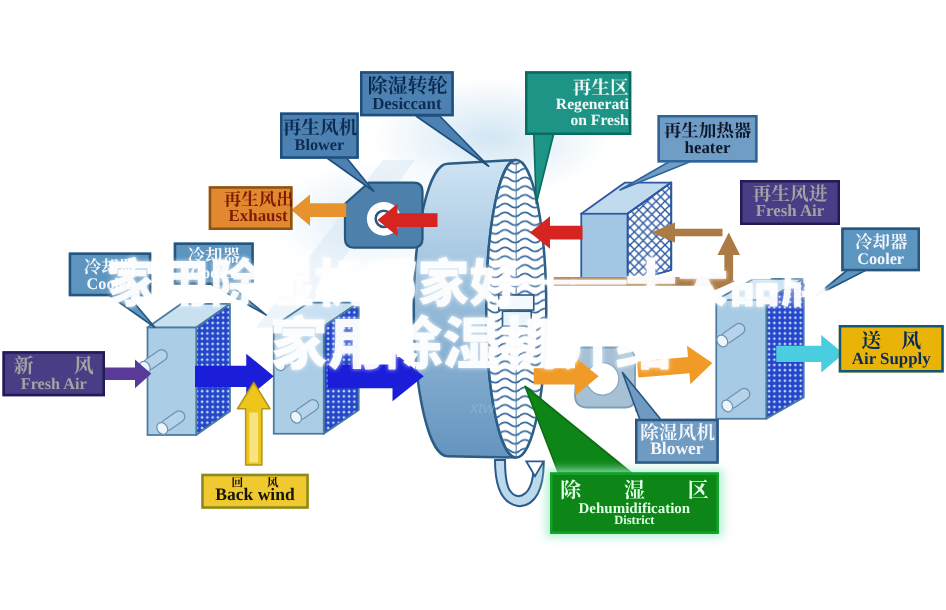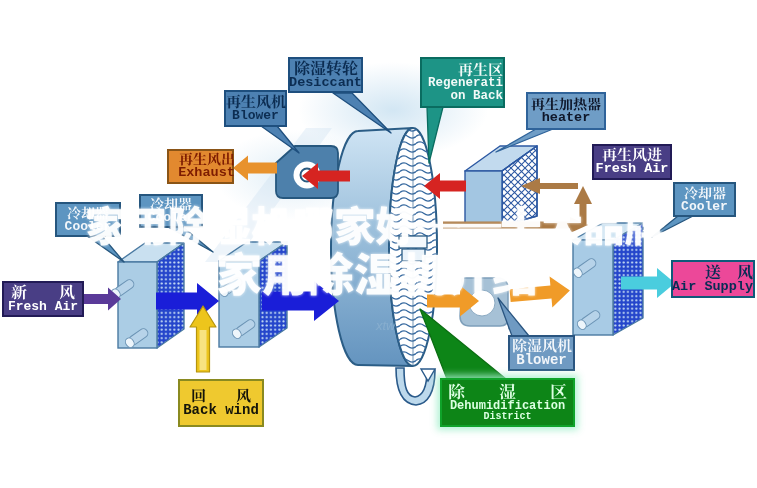--- a/index.html
+++ b/index.html
@@ -3,31 +3,31 @@
 <meta charset="utf-8">
 <style>
 html,body{margin:0;padding:0;background:#fff;}
 #stage{position:relative;width:757px;height:488px;overflow:hidden;background:#ffffff;
   font-family:"Liberation Sans","DejaVu Sans",sans-serif;}
 #art{position:absolute;left:0;top:0;}
 svg[data-zh]{display:block;}
 svg[data-zh] path{fill:currentColor;}
 .lbl{position:absolute;box-sizing:border-box;display:flex;flex-direction:column;
   align-items:center;justify-content:center;border:2px solid #000;line-height:1.04;z-index:5;}
-.lbl .en{font-family:Liberation Mono, monospace;font-weight:bold;white-space:nowrap;}
+.lbl .en{font-family:Liberation Serif, serif;font-weight:bold;white-space:nowrap;}
 .c-blue{background:#4d81b2;border-color:#1e4f7e;color:#0c2d52;}
 .c-teal{background:#1d9486;border-color:#0a6c60;color:#f2faf8;align-items:flex-end;}
 .c-heater{background:#6f9dc6;border-color:#2f639a;color:#0f172a;}
 .c-orange{background:#e2892f;border-color:#8a5416;color:#7d1c02;padding-left:12px;}
-.c-indigo{background:#493e85;border-color:#221b56;color:#ffffff;}
+.c-indigo{background:#493e85;border-color:#221b56;color:#a3a3a3;}
 .c-steel{background:#5d95c1;border-color:#26567e;color:#f2f6fa;}
 .c-yellow{background:#efc92f;border-color:#8a8a20;color:#15150a;}
 .c-dfan{background:#6f9ac2;border-color:#2a5580;color:#f2f6fa;}
 .c-green{background:#0d8517;border-color:#0fa32a;color:#dcffe2;box-shadow:0 0 7px 3px rgba(165,240,205,0.85);}
-.c-cyan{background:#ec4899;border-color:#0f5a7a;color:#082c55;align-items:flex-end;}
+.c-cyan{background:#eab308;border-color:#0f5a7a;color:#082c55;}
 #title{position:absolute;left:0;top:0;width:757px;z-index:9;color:#ffffff;opacity:0.97;}
 #title svg{position:absolute;filter:drop-shadow(0 0 1.5px rgba(255,255,255,0.85));}
 </style>
 </head>
 <body>
 
 <div id="stage">
 <svg id="art" width="757" height="488" viewBox="0 0 757 488">
 <defs>
 <linearGradient id="wbody" x1="0" y1="0" x2="0" y2="1">
@@ -173,21 +173,21 @@
     </div>
 <div class="lbl c-teal" style="left:420px;top:57px;width:85px;height:51px">
       <svg data-zh="labels.regen_area.zh" viewBox="0 0 600 200" style="width: 45px; height: 15px;">
         <g transform="translate(0,176) scale(1,-1)">
           <path d="M144 119H141L153 132L177 114Q176 112 173 111Q171 110 168 109V11Q168 3 165 -3Q163 -9 157 -12Q150 -16 136 -17Q135 -11 134 -7Q133 -3 131 0Q128 3 124 5Q119 7 111 8V11Q111 11 115 11Q118 10 123 10Q128 10 133 9Q137 9 139 9Q142 9 143 10Q144 11 144 14ZM31 119V129L57 119H55V-10Q55 -11 52 -13Q50 -15 46 -16Q41 -18 35 -18H31ZM5 46H167L178 61Q178 61 181 58Q184 55 189 51Q193 47 196 44Q196 40 191 40H7ZM46 83H153V78H46ZM46 119H153V114H46ZM86 149H110V44H86ZM12 151H151L164 168Q164 168 167 166Q169 164 173 161Q177 158 181 155Q185 152 189 149Q189 147 187 146Q186 145 183 145H14Z" transform="translate(0,0)"></path>
           <path d="M6 -2H153L168 16Q168 16 170 14Q173 12 177 9Q181 6 186 2Q190 -1 194 -5Q193 -8 188 -8H8ZM30 64H137L151 81Q151 81 154 79Q156 77 160 74Q164 71 169 68Q173 64 177 61Q176 58 171 58H32ZM42 120H144L158 138Q158 138 160 136Q163 134 166 131Q170 128 175 125Q179 121 183 118Q182 115 177 115H39ZM86 169 119 166Q119 164 118 162Q116 161 112 160V-5H86ZM41 163 75 153Q75 151 73 150Q71 149 67 149Q57 121 41 100Q26 80 7 66L4 68Q12 79 19 94Q26 110 32 127Q38 145 41 163Z" transform="translate(200,0)"></path>
           <path d="M19 162 45 152H42V140Q42 140 37 140Q31 140 19 140V152ZM36 146 42 143V-6H44L37 -18L13 -4Q14 -1 17 1Q20 4 23 5L19 -3V146ZM170 18Q170 18 172 16Q175 14 179 11Q182 8 186 4Q191 1 194 -3Q193 -6 188 -6H33V0H156ZM164 168Q164 168 167 166Q169 165 172 162Q175 159 179 156Q183 152 186 150Q185 146 180 146H33V152H153ZM62 122Q87 111 105 100Q123 89 135 78Q146 67 152 58Q158 49 159 41Q161 34 159 30Q156 25 151 24Q147 24 140 28Q135 36 128 46Q121 56 112 66Q104 76 95 85Q86 95 77 104Q68 113 59 120ZM165 123Q165 121 162 120Q160 119 157 120Q144 94 129 75Q113 56 94 42Q75 28 54 18L52 21Q68 33 84 51Q100 69 113 91Q126 113 134 137Z" transform="translate(400,0)"></path>
         </g>
       </svg>
       <div class="en" style="font-size:12.5px">Regenerati</div>
-      <div class="en" style="font-size:12.5px">on Back</div>
+      <div class="en" style="font-size:12.5px">on Fresh</div>
     </div>
 <div class="lbl c-heater" style="left:526px;top:92px;width:80px;height:38px">
       <svg data-zh="labels.heater.zh" viewBox="0 0 1000 200" style="width: 70px; height: 14px;">
         <g transform="translate(0,176) scale(1,-1)">
           <path d="M144 119H141L153 132L177 114Q176 112 173 111Q171 110 168 109V11Q168 3 165 -3Q163 -9 157 -12Q150 -16 136 -17Q135 -11 134 -7Q133 -3 131 0Q128 3 124 5Q119 7 111 8V11Q111 11 115 11Q118 10 123 10Q128 10 133 9Q137 9 139 9Q142 9 143 10Q144 11 144 14ZM31 119V129L57 119H55V-10Q55 -11 52 -13Q50 -15 46 -16Q41 -18 35 -18H31ZM5 46H167L178 61Q178 61 181 58Q184 55 189 51Q193 47 196 44Q196 40 191 40H7ZM46 83H153V78H46ZM46 119H153V114H46ZM86 149H110V44H86ZM12 151H151L164 168Q164 168 167 166Q169 164 173 161Q177 158 181 155Q185 152 189 149Q189 147 187 146Q186 145 183 145H14Z" transform="translate(0,0)"></path>
           <path d="M6 -2H153L168 16Q168 16 170 14Q173 12 177 9Q181 6 186 2Q190 -1 194 -5Q193 -8 188 -8H8ZM30 64H137L151 81Q151 81 154 79Q156 77 160 74Q164 71 169 68Q173 64 177 61Q176 58 171 58H32ZM42 120H144L158 138Q158 138 160 136Q163 134 166 131Q170 128 175 125Q179 121 183 118Q182 115 177 115H39ZM86 169 119 166Q119 164 118 162Q116 161 112 160V-5H86ZM41 163 75 153Q75 151 73 150Q71 149 67 149Q57 121 41 100Q26 80 7 66L4 68Q12 79 19 94Q26 110 32 127Q38 145 41 163Z" transform="translate(200,0)"></path>
           <path d="M124 16H172V10H124ZM161 136H159L170 149L193 130Q192 129 190 128Q188 127 185 126V-2Q184 -3 181 -5Q178 -7 174 -8Q169 -10 165 -10H161ZM8 126H85V120H10ZM35 168 66 165Q66 163 64 162Q63 160 59 160Q59 142 58 122Q57 103 55 85Q53 66 47 48Q42 30 32 13Q22 -3 6 -18L3 -15Q16 5 23 28Q30 50 32 74Q35 97 35 121Q35 145 35 168ZM77 126H75L87 138L108 120Q106 117 99 116Q99 86 98 65Q97 44 95 30Q94 16 91 8Q88 0 84 -5Q79 -10 72 -12Q66 -15 58 -15Q58 -9 57 -5Q56 0 55 2Q52 5 48 7Q44 9 38 10L39 13Q42 12 46 12Q50 12 54 11Q57 11 59 11Q62 11 63 12Q65 13 66 14Q70 17 72 30Q74 43 75 67Q76 90 77 126ZM114 136V146L137 136H174V130H136V-5Q136 -7 134 -9Q131 -11 127 -12Q122 -14 117 -14H114Z" transform="translate(400,0)"></path>
           <path d="M149 35Q165 30 174 24Q184 17 188 10Q192 4 192 -2Q192 -9 189 -12Q186 -16 181 -17Q176 -17 171 -13Q169 -5 166 3Q162 12 157 20Q152 27 148 33ZM106 33Q120 28 128 22Q136 15 139 9Q142 2 142 -3Q141 -9 138 -12Q135 -16 130 -16Q125 -16 120 -11Q120 -4 117 4Q115 11 112 19Q108 26 104 32ZM67 31Q78 25 85 18Q91 12 93 5Q94 -1 93 -6Q91 -11 88 -14Q84 -17 80 -16Q75 -15 71 -11Q72 -4 71 3Q70 11 68 18Q67 24 65 30ZM43 30Q47 18 45 8Q44 -1 39 -7Q34 -14 29 -16Q23 -19 17 -17Q11 -15 9 -10Q8 -4 11 0Q14 4 18 6Q23 8 28 11Q33 14 36 19Q40 24 40 30ZM81 104Q100 101 113 95Q125 90 132 84Q139 77 141 71Q144 65 142 61Q140 56 136 55Q132 53 126 56Q122 61 117 68Q112 74 105 80Q99 87 92 92Q85 98 79 102ZM143 135 154 147 175 131Q173 128 168 128Q167 118 167 108Q167 97 168 88Q169 79 172 72Q175 65 179 64Q181 63 181 64Q182 64 183 66Q184 69 186 74Q187 78 188 83L190 83L189 60Q193 56 194 53Q195 50 194 46Q192 40 187 38Q182 37 175 39Q164 42 158 51Q152 60 149 73Q147 86 146 102Q146 118 146 135ZM151 135V130H91L89 135ZM137 167Q137 165 135 163Q133 162 130 161Q130 145 129 129Q128 114 125 101Q122 87 115 76Q108 64 96 54Q84 45 64 37L62 40Q76 49 85 60Q94 70 98 82Q103 94 104 108Q106 122 106 137Q107 152 107 169ZM6 92Q12 94 25 97Q37 100 53 105Q68 109 85 114L85 112Q75 105 60 96Q44 87 23 76Q22 72 18 70ZM67 167Q66 165 65 164Q63 162 60 162V57Q60 50 58 45Q56 40 50 37Q45 34 33 33Q33 37 32 41Q31 44 29 47Q28 49 25 50Q22 52 16 53V56Q16 56 18 56Q20 55 24 55Q27 55 30 55Q33 55 34 55Q36 55 37 55Q38 56 38 58V170ZM71 148Q71 148 74 145Q77 142 82 139Q86 135 89 131Q88 128 84 128H12L10 134H61Z" transform="translate(600,0)"></path>
           <path d="M120 108Q130 108 137 106Q143 103 145 100Q148 97 148 93Q147 90 145 87Q143 85 139 84Q135 84 131 86Q130 92 126 98Q122 103 118 107ZM115 84Q127 73 147 67Q167 61 196 59L196 57Q192 54 190 49Q187 43 186 34Q167 40 153 47Q139 54 130 63Q121 72 113 83ZM112 99Q111 95 104 96Q97 84 84 72Q72 61 53 51Q33 42 7 35L5 37Q28 46 43 58Q59 70 68 83Q78 97 83 109ZM172 100Q172 100 174 98Q176 96 180 94Q183 91 187 88Q191 85 194 82Q193 79 188 79H8L7 84H159ZM150 46 160 57 182 41Q181 40 179 38Q177 37 174 37V-10Q174 -10 171 -12Q167 -13 163 -14Q159 -15 156 -15H152V46ZM128 -10Q128 -11 126 -13Q123 -15 119 -16Q115 -17 110 -17H107V46V55L129 46H161V40H128ZM162 2V-3H117V2ZM70 46 80 57 101 41Q100 40 98 39Q96 38 93 37V-8Q93 -9 90 -10Q87 -12 83 -13Q79 -14 75 -14H72V46ZM50 -12Q50 -13 47 -14Q44 -16 40 -17Q36 -18 32 -18H29V46V47L36 52L50 46H81V40H50ZM83 2V-3H39V2ZM153 155 163 167 185 150Q184 149 182 148Q180 146 177 146V106Q177 106 174 105Q171 103 166 102Q162 101 159 101H155V155ZM131 109Q131 108 128 106Q125 105 121 103Q117 102 112 102H109V155V164L131 155H164V150H131ZM165 117V111H119V117ZM69 155 78 166 99 150Q99 149 97 148Q95 147 92 146V110Q92 109 89 108Q86 106 82 105Q78 104 74 104H71V155ZM47 102Q47 101 45 100Q42 98 38 97Q34 96 30 96H27V155V164L48 155H80V150H47ZM81 117V111H36V117Z" transform="translate(800,0)"></path>
         </g>
@@ -248,21 +248,21 @@
     </div>
 <div class="lbl c-indigo" style="left:2px;top:281px;width:82px;height:36px">
       <svg data-zh="labels.fresh_air.zh" viewBox="0 0 800 200" style="width: 64px; height: 16px;">
         <g transform="translate(0,176) scale(1,-1)">
           <path d="M50 46Q49 45 48 44Q46 43 43 43Q39 36 34 28Q29 19 22 11Q16 3 8 -3L6 -1Q10 8 14 18Q17 29 20 39Q22 50 23 58ZM40 170Q52 168 59 165Q66 161 68 157Q71 152 70 148Q69 144 66 141Q62 139 58 139Q53 139 49 143Q48 150 45 157Q42 164 38 169ZM67 7Q67 0 65 -5Q63 -10 58 -13Q52 -17 40 -18Q40 -13 40 -9Q39 -6 38 -4Q36 -2 33 0Q30 2 25 3V5Q25 5 27 5Q29 5 32 5Q35 5 37 4Q40 4 41 4Q43 4 44 5Q45 6 45 8V95H67ZM173 -11Q173 -12 168 -15Q163 -18 154 -18H150V99H173ZM192 150Q190 149 188 149Q185 148 180 150Q173 147 163 145Q154 143 143 141Q133 139 122 138L122 141Q130 145 139 150Q147 155 155 160Q163 166 168 170ZM136 145Q135 143 131 142V86Q131 73 130 58Q128 44 124 31Q119 17 110 5Q100 -8 84 -18L81 -16Q93 -1 99 16Q105 32 107 50Q108 68 108 86V154ZM173 116Q173 116 175 114Q178 112 181 109Q185 106 189 103Q193 99 196 96Q196 95 194 94Q193 93 190 93H119V99H160ZM98 126Q97 125 96 123Q94 122 90 123Q86 116 79 108Q72 100 64 93H61Q63 99 65 106Q67 113 68 121Q70 128 71 135ZM25 134Q36 130 41 124Q47 119 48 114Q50 109 49 105Q48 101 45 98Q42 96 38 96Q34 97 30 101Q30 109 28 118Q26 127 23 133ZM71 55Q82 50 88 45Q94 40 96 34Q98 29 98 25Q97 20 94 17Q90 15 86 15Q82 15 78 19Q78 25 77 31Q76 37 74 43Q71 49 68 53ZM90 111Q90 111 93 108Q97 105 101 101Q106 97 109 94Q109 91 104 91H7L6 96H79ZM86 81Q86 81 90 78Q93 76 97 72Q101 68 105 64Q104 61 100 61H11L9 67H76ZM87 154Q87 154 90 151Q93 148 98 145Q102 141 106 137Q105 134 100 134H11L9 140H76Z" transform="translate(0,0)"></path>
           <path d="M62 124Q84 108 98 93Q113 78 121 65Q128 52 131 42Q133 31 131 25Q130 19 125 17Q120 16 114 21Q111 33 105 46Q99 60 91 73Q83 87 75 99Q67 112 59 123ZM136 127Q135 125 133 124Q131 123 128 123Q119 96 107 75Q96 53 81 37Q66 20 48 8L46 10Q59 25 71 44Q83 64 92 87Q101 111 107 136ZM135 156 147 169 170 150Q169 149 167 148Q164 147 161 146Q160 133 160 117Q159 102 160 86Q161 70 163 56Q165 42 169 32Q173 23 179 19Q181 18 182 19Q183 19 183 21Q186 26 187 32Q189 38 190 44L192 44L190 9Q194 1 195 -5Q195 -11 193 -13Q188 -18 181 -16Q174 -14 167 -9Q158 -3 152 10Q146 22 143 39Q139 56 138 75Q137 95 137 115Q137 136 137 156ZM148 156V150H44V156ZM30 158V166L58 156H54V83Q54 69 53 55Q52 41 47 28Q43 15 33 3Q24 -9 8 -18L6 -17Q17 -3 22 13Q28 29 29 47Q30 64 30 83V156Z" transform="translate(600,0)"></path>
         </g>
       </svg>
       <div class="en" style="font-size:13px">Fresh Air</div>
     </div>
-<div class="lbl c-yellow" style="left:178px;top:379px;width:86px;height:48px">
+<div class="lbl c-yellow" style="left:161px;top:379px;width:86px;height:28px">
       <svg data-zh="labels.back_wind.zh" viewBox="0 0 800 200" style="width: 60px; height: 15px;">
         <g transform="translate(0,176) scale(1,-1)">
           <path d="M165 10V4H31V10ZM128 55V50H73V55ZM115 114 125 124 146 109Q145 108 143 106Q141 105 139 105V41Q139 40 136 39Q133 37 129 36Q125 35 121 35H117V114ZM85 38Q85 37 83 36Q80 34 76 33Q72 31 67 31H64V114V123L86 114H128V108H85ZM155 152 166 165 189 147Q188 145 186 144Q184 143 181 143V-7Q180 -7 177 -9Q174 -11 169 -13Q165 -14 161 -14H157V152ZM42 -7Q42 -8 40 -10Q37 -12 33 -14Q28 -15 23 -15H19V152V162L44 152H167V146H42Z" transform="translate(0,0)"></path>
           <path d="M62 124Q84 108 98 93Q113 78 121 65Q128 52 131 42Q133 31 131 25Q130 19 125 17Q120 16 114 21Q111 33 105 46Q99 60 91 73Q83 87 75 99Q67 112 59 123ZM136 127Q135 125 133 124Q131 123 128 123Q119 96 107 75Q96 53 81 37Q66 20 48 8L46 10Q59 25 71 44Q83 64 92 87Q101 111 107 136ZM135 156 147 169 170 150Q169 149 167 148Q164 147 161 146Q160 133 160 117Q159 102 160 86Q161 70 163 56Q165 42 169 32Q173 23 179 19Q181 18 182 19Q183 19 183 21Q186 26 187 32Q189 38 190 44L192 44L190 9Q194 1 195 -5Q195 -11 193 -13Q188 -18 181 -16Q174 -14 167 -9Q158 -3 152 10Q146 22 143 39Q139 56 138 75Q137 95 137 115Q137 136 137 156ZM148 156V150H44V156ZM30 158V166L58 156H54V83Q54 69 53 55Q52 41 47 28Q43 15 33 3Q24 -9 8 -18L6 -17Q17 -3 22 13Q28 29 29 47Q30 64 30 83V156Z" transform="translate(600,0)"></path>
         </g>
       </svg>
       <div class="en" style="font-size:14px">Back wind</div>
     </div>
 <div class="lbl c-dfan" style="left:508px;top:335px;width:67px;height:36px">
       <svg data-zh="labels.dehum_fan.zh" viewBox="0 0 800 200" style="width: 60px; height: 15px;">

